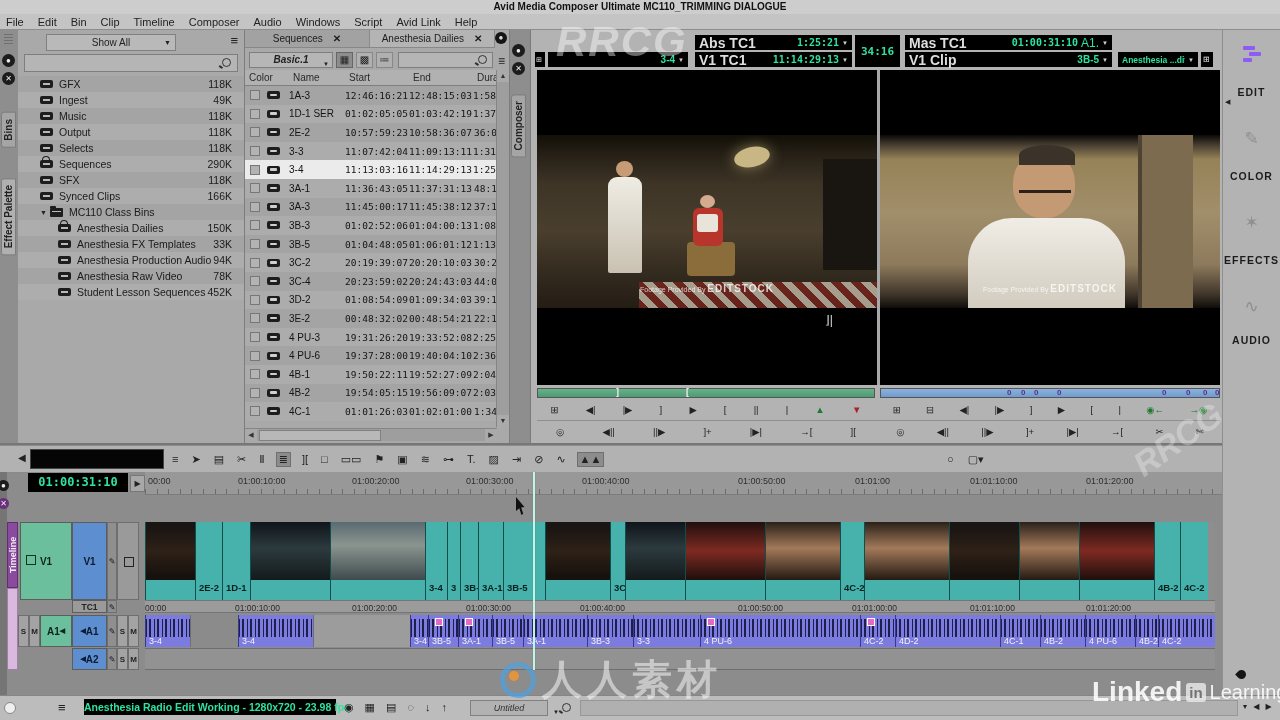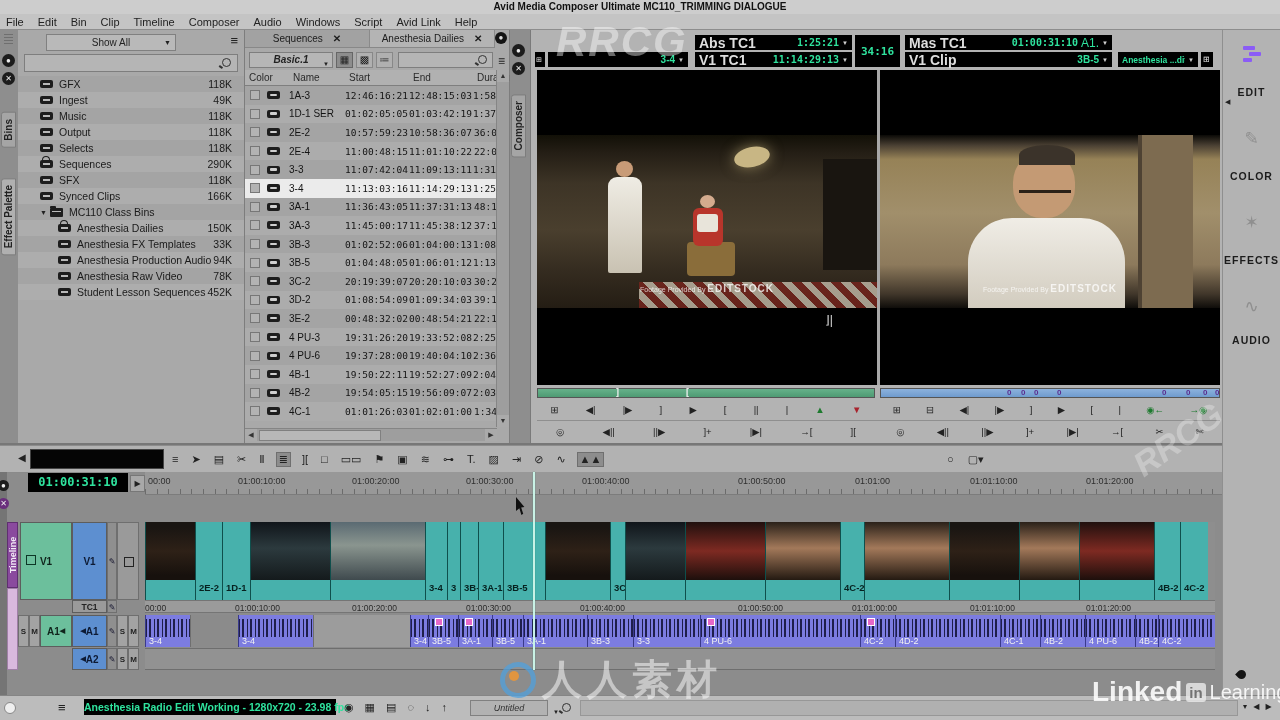--- a/index.html
+++ b/index.html
@@ -406,28 +406,20 @@
         <span class="cb"></span>
         <span class="clipicon"></span>
         <span>2E-2</span>
         <span class="tc mono">10:57:59:23</span>
         <span class="tc mono">10:58:36:07</span>
         <span class="dur mono">36:0</span>
       </div>
       <div class="trow">
         <span class="cb"></span>
         <span class="clipicon"></span>
-        <span>2E-4</span>
-        <span class="tc mono">11:00:48:15</span>
-        <span class="tc mono">11:01:10:22</span>
-        <span class="dur mono">22:0</span>
-      </div>
-      <div class="trow">
-        <span class="cb"></span>
-        <span class="clipicon"></span>
         <span>3-3</span>
         <span class="tc mono">11:07:42:04</span>
         <span class="tc mono">11:09:13:11</span>
         <span class="dur mono">1:31:0</span>
       </div>
       <div class="trow sel">
         <span class="cb"></span>
         <span class="clipicon"></span>
         <span>3-4</span>
         <span class="tc mono">11:13:03:16</span>
@@ -466,20 +458,28 @@
         <span class="tc mono">01:06:01:12</span>
         <span class="dur mono">1:13:0</span>
       </div>
       <div class="trow">
         <span class="cb"></span>
         <span class="clipicon"></span>
         <span>3C-2</span>
         <span class="tc mono">20:19:39:07</span>
         <span class="tc mono">20:20:10:03</span>
         <span class="dur mono">30:2</span>
+      </div>
+      <div class="trow">
+        <span class="cb"></span>
+        <span class="clipicon"></span>
+        <span>3C-4</span>
+        <span class="tc mono">20:23:59:02</span>
+        <span class="tc mono">20:24:43:03</span>
+        <span class="dur mono">44:0</span>
       </div>
       <div class="trow">
         <span class="cb"></span>
         <span class="clipicon"></span>
         <span>3D-2</span>
         <span class="tc mono">01:08:54:09</span>
         <span class="tc mono">01:09:34:03</span>
         <span class="dur mono">39:1</span>
       </div>
       <div class="trow">

